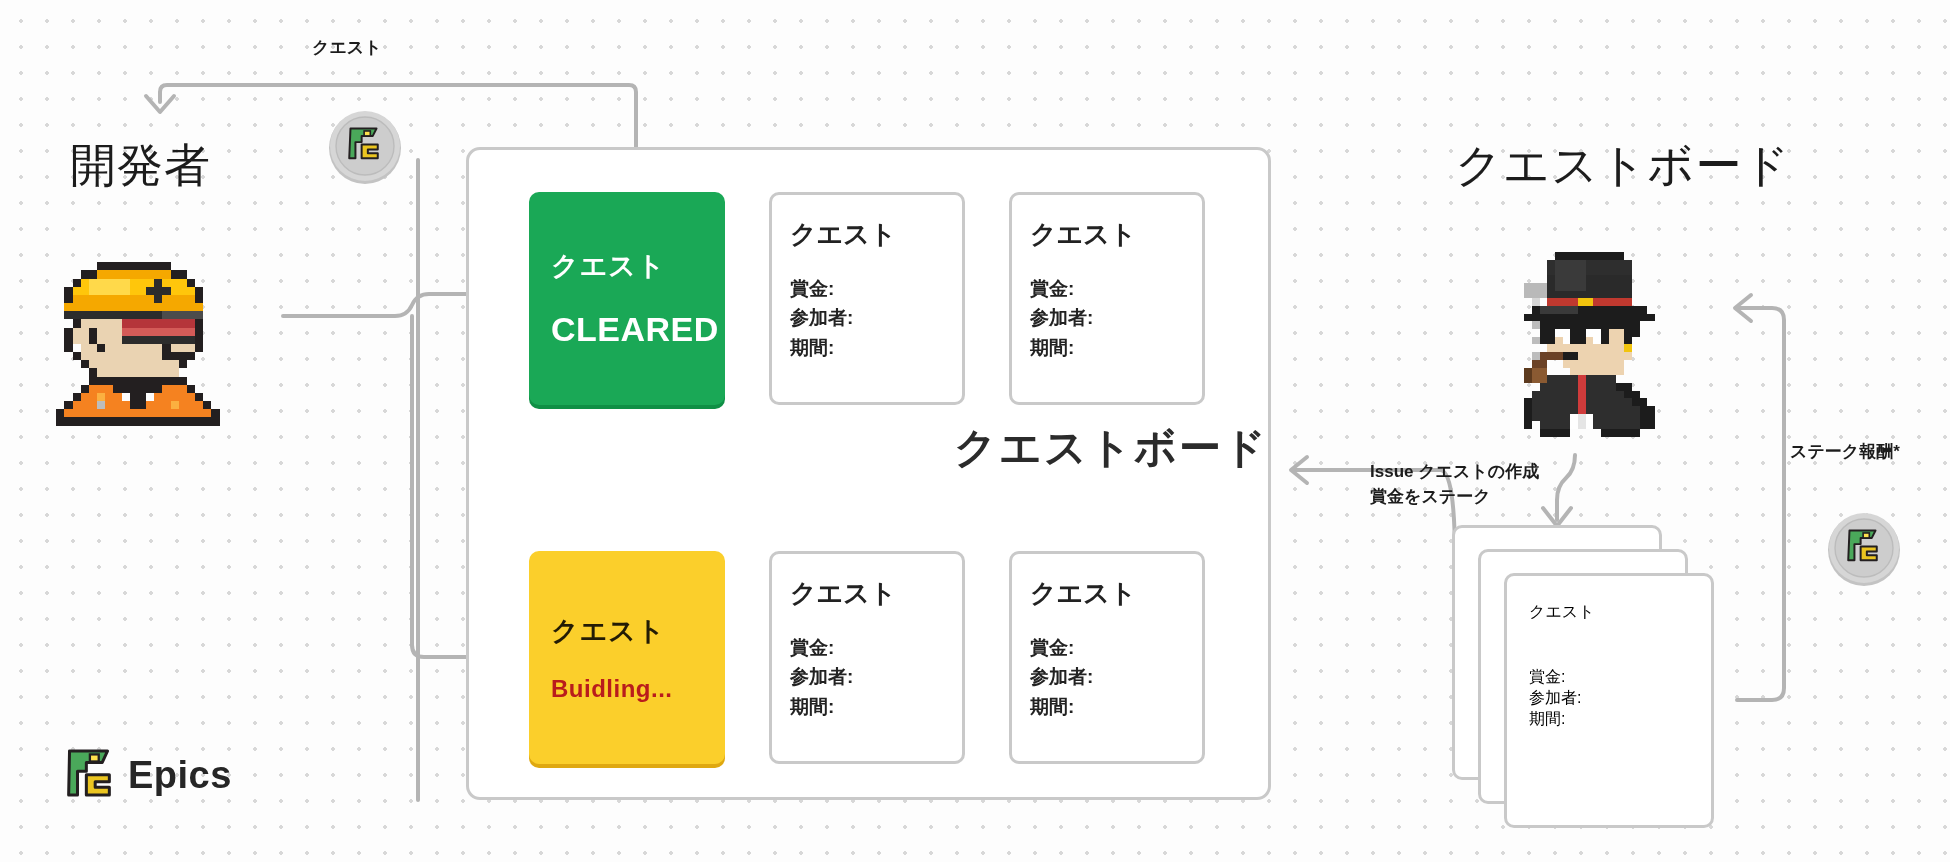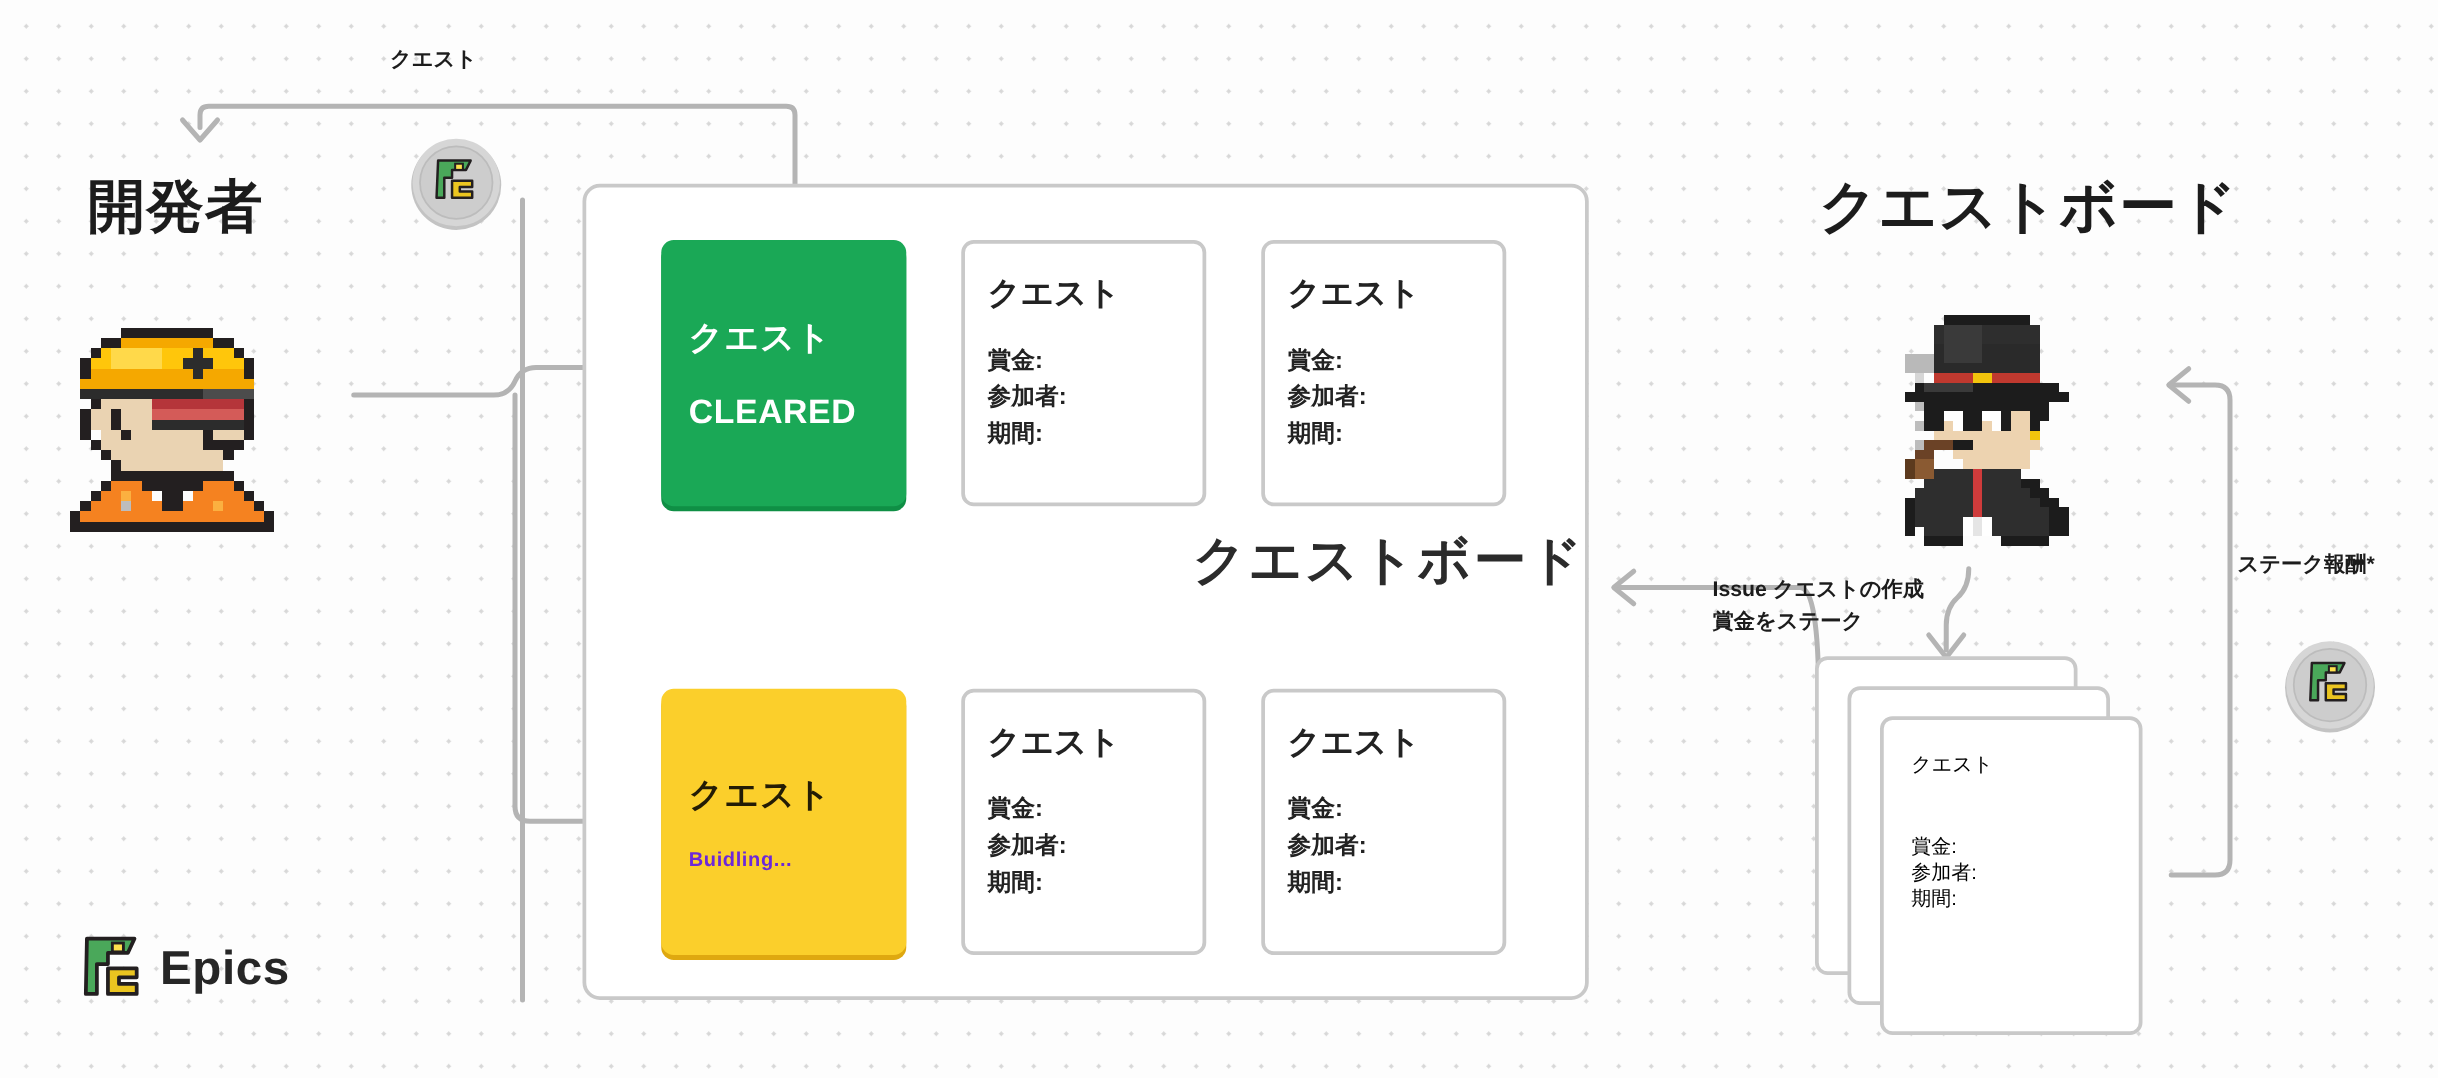--- a/index.html
+++ b/index.html
@@ -18,21 +18,21 @@
     background-size: 26px 26px;
     background-position: 8px 8px;
   }
 
   
   .abs { position: absolute; }
 
   
   .role-title {
     font-size: 46px;
-    font-weight: bold;
+    font-weight: normal;
     color: #1c1c1c;
     letter-spacing: 1px;
     white-space: nowrap;
   }
 
   
   .conn-label {
     font-size: 17px;
     font-weight: bold;
     color: #1c1c1c;
@@ -79,37 +79,37 @@
     flex-direction: column;
     justify-content: center;
     padding-left: 22px;
   }
   .qcard.status .st-title {
     font-size: 27px;
     font-weight: bold;
     letter-spacing: 1px;
   }
   .qcard.status .st-state {
-    font-size: 27px;
+    font-size: 34px;
     font-weight: bold;
     letter-spacing: 0.5px;
     margin-top: 26px;
   }
   .qcard.cleared {
     background: #1aa856;
     box-shadow: 0 4px 0 #0f8f45;
   }
   .qcard.cleared .st-title,
   .qcard.cleared .st-state { color: #ffffff; }
   .qcard.building {
     background: #fbcf2b;
     box-shadow: 0 4px 0 #dfa810;
   }
   .qcard.building .st-title { color: #231c05; }
-  .qcard.building .st-state { font-size: 16px; color: #6d28d9; margin-top: 26px; }
+  .qcard.building .st-state { font-size: 24px; color: #b91c1c; margin-top: 26px; }
 
   
   .stack-sheet {
     position: absolute;
     border: 3px solid #c9c9c9;
     border-radius: 10px;
     background: #ffffff;
   }
 
   

